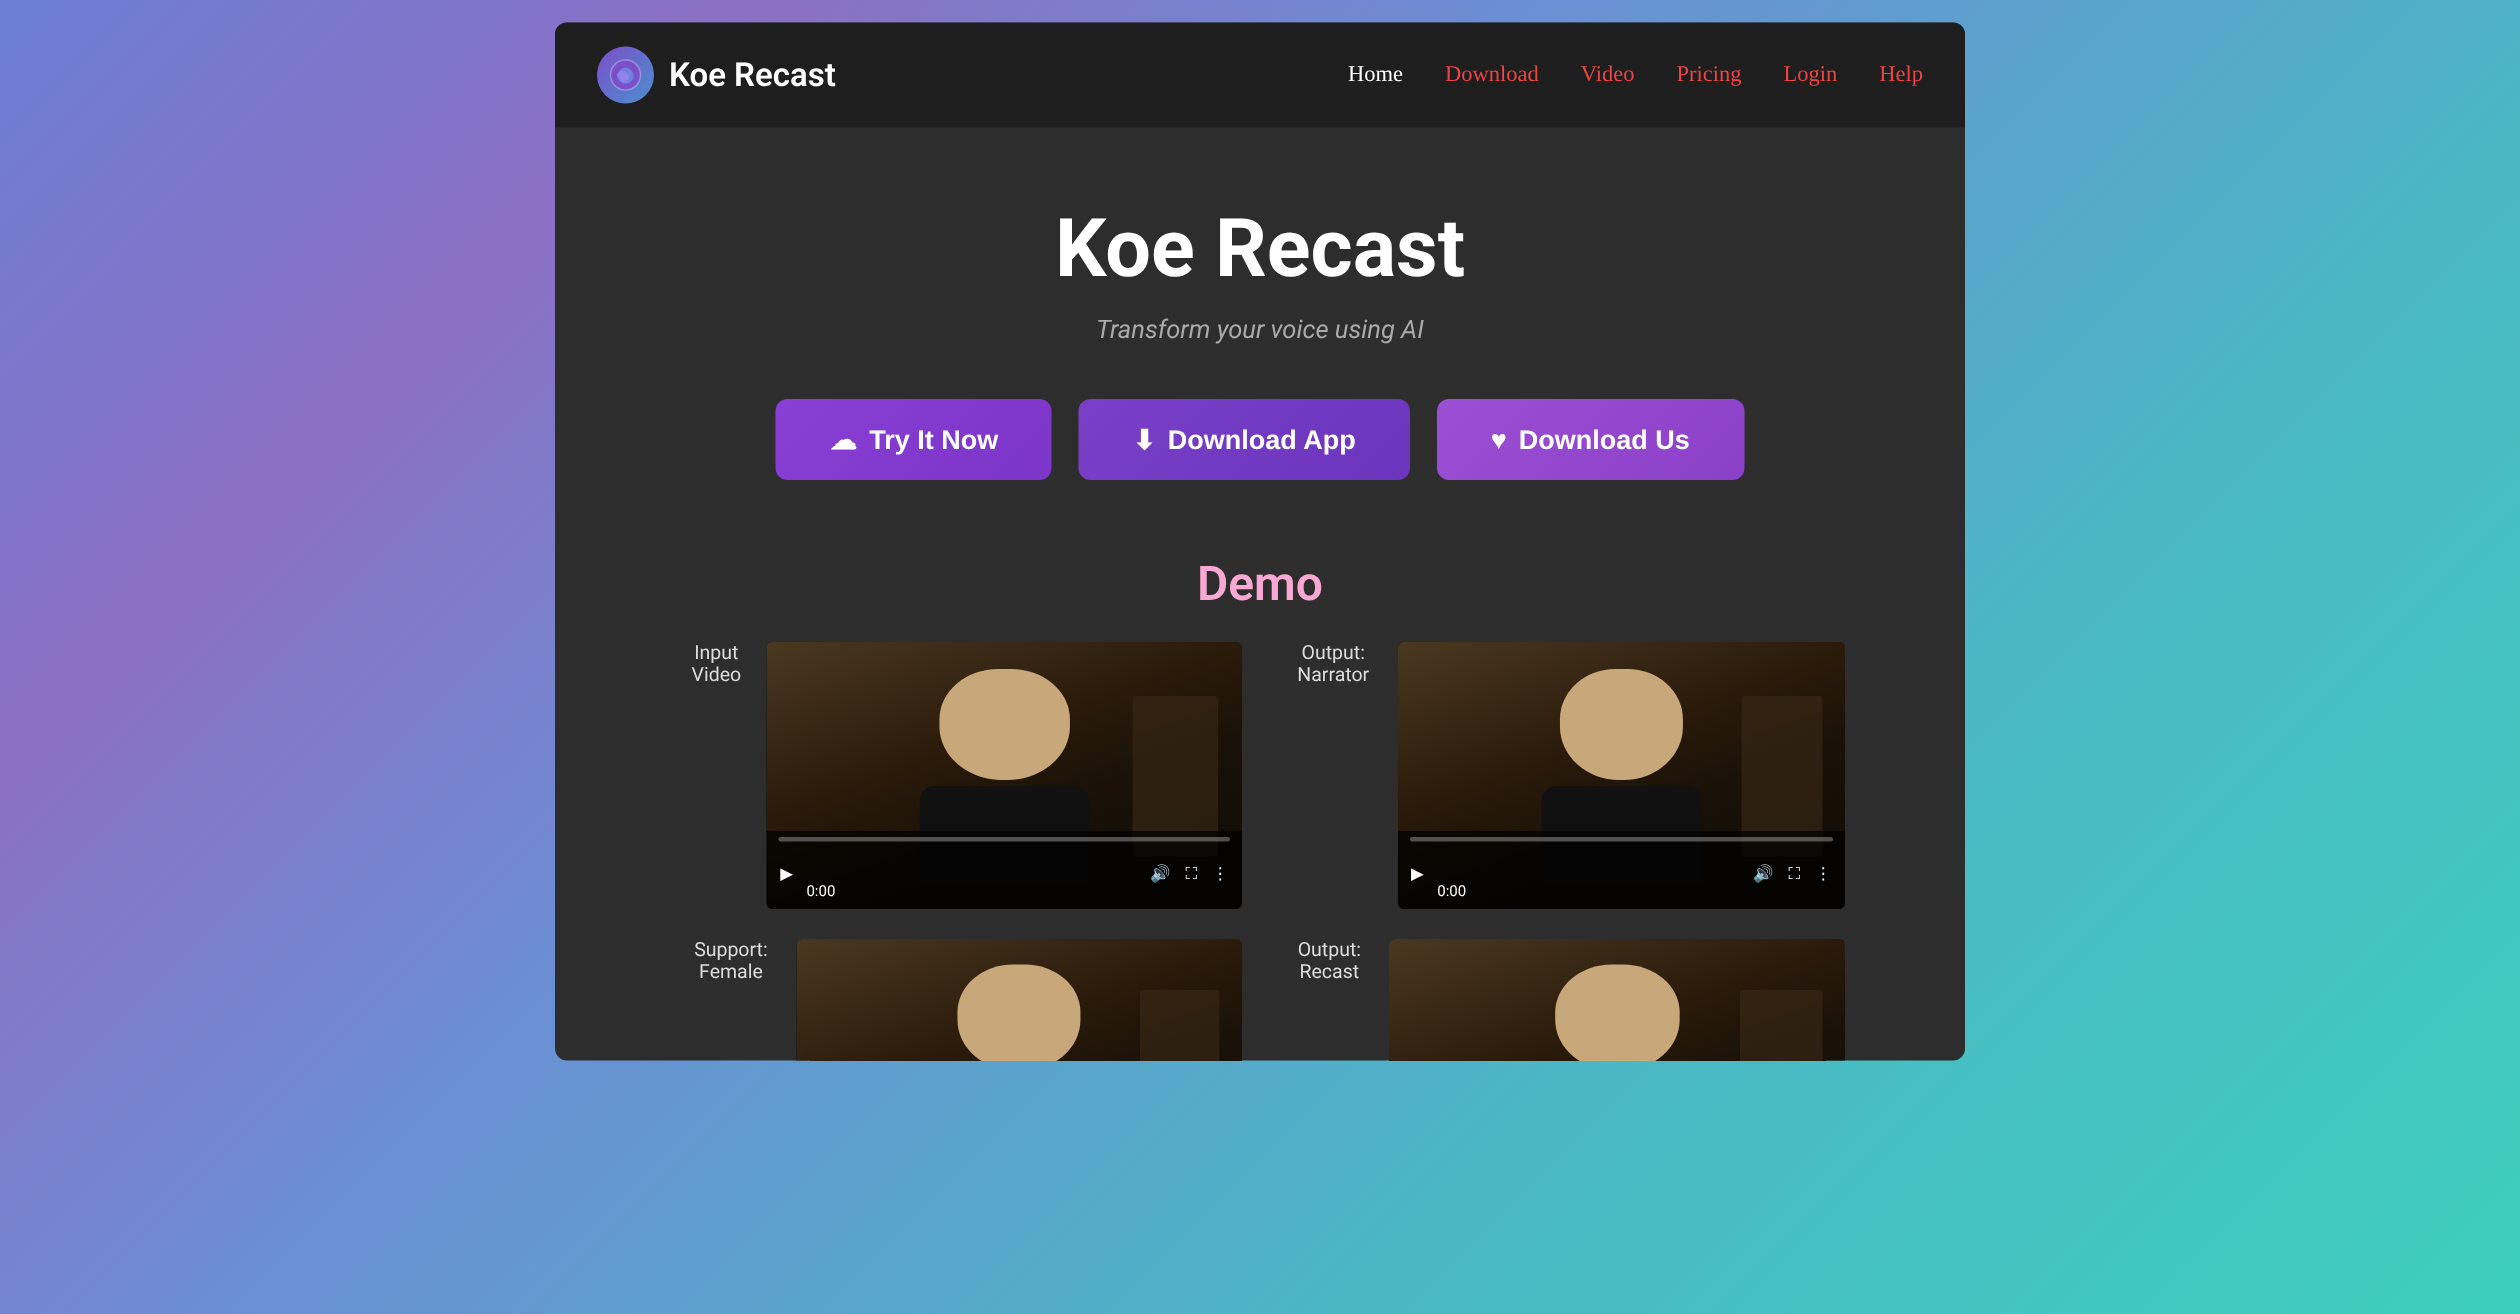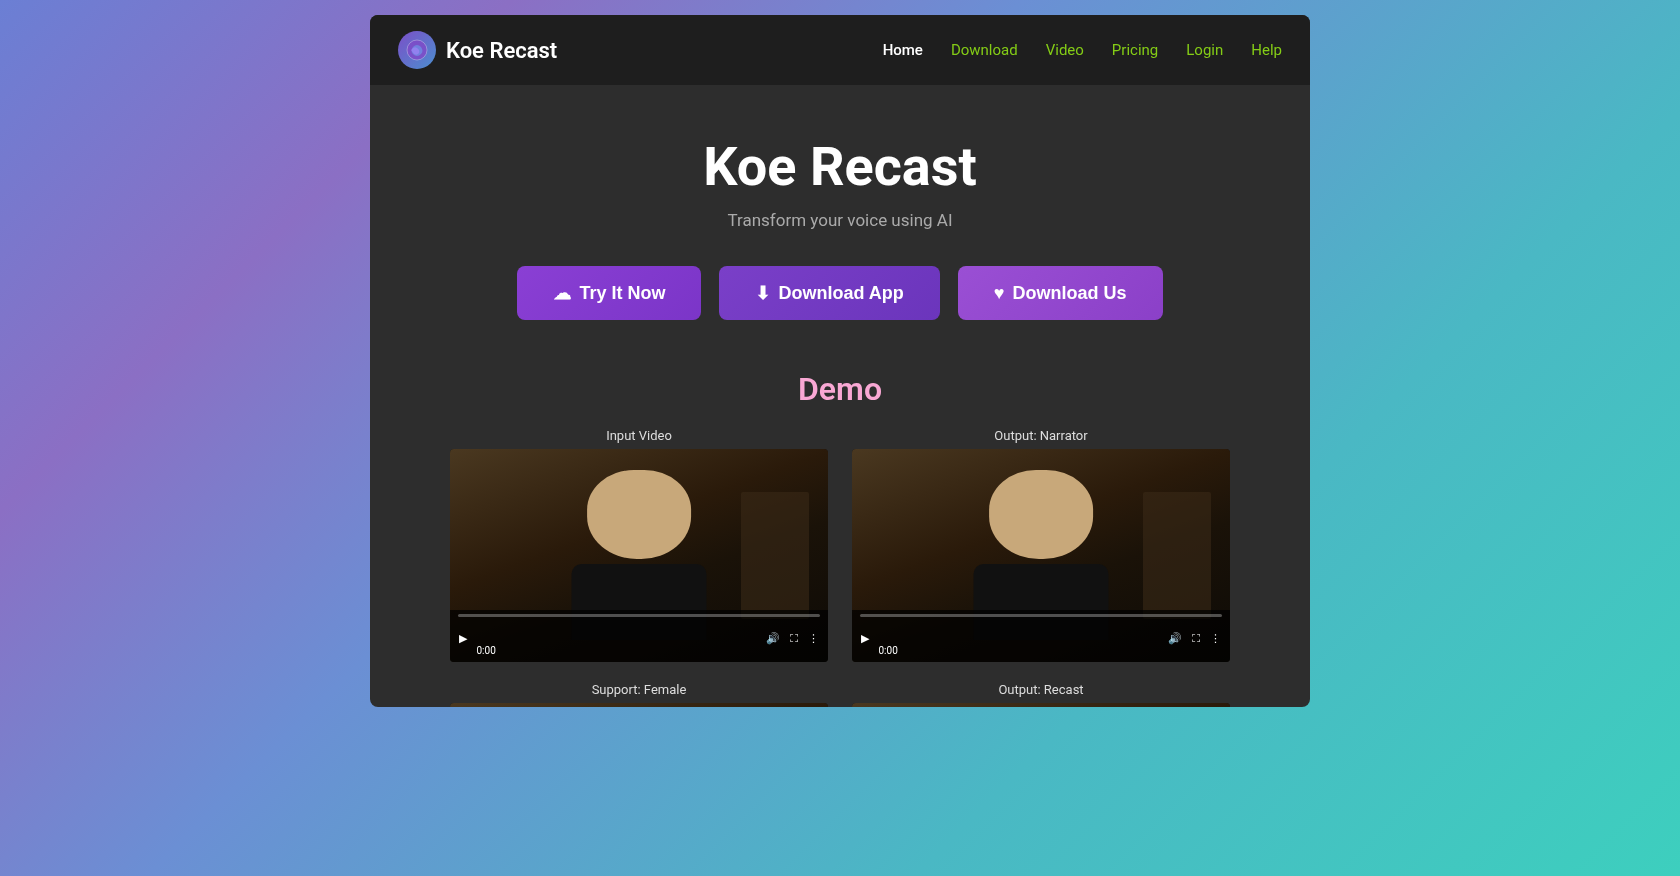--- a/index.html
+++ b/index.html
@@ -63,24 +63,25 @@
     .brand-name {
       color: #ffffff;
       font-size: 22px;
       font-weight: 600;
     }
 
     .nav-links {
       display: flex;
       align-items: flex-start;
       gap: 28px;
+      font-family: Liberation Serif, serif;
     }
 
     .nav-link {
-      color: #84cc16;
+      color: #ef4444;
       text-decoration: none;
       font-size: 15px;
       cursor: pointer;
     }
 
     .nav-link.active {
       color: #ffffff;
       font-weight: 500;
     }
 
@@ -99,20 +100,21 @@
       font-weight: 700;
       margin-bottom: 12px;
       text-align: center;
     }
 
     .hero-subtitle {
       color: #aaaaaa;
       font-size: 17px;
       margin-bottom: 36px;
       text-align: center;
+      font-style: italic;
     }
 
     .hero-buttons {
       display: flex;
       gap: 18px;
       margin-bottom: 10px;
     }
 
     .btn-hero {
       padding: 16px 36px;
@@ -157,21 +159,21 @@
     .demo-grid {
       display: grid;
       grid-template-columns: 1fr 1fr;
       gap: 20px 24px;
       max-width: 780px;
       margin: 0 auto;
     }
 
     .video-item {
       display: flex;
-      flex-direction: column;
+      flex-direction: row;
       gap: 6px;
     }
 
     .video-label {
       color: #dddddd;
       font-size: 13px;
       text-align: center;
     }
 
     .video-player {

